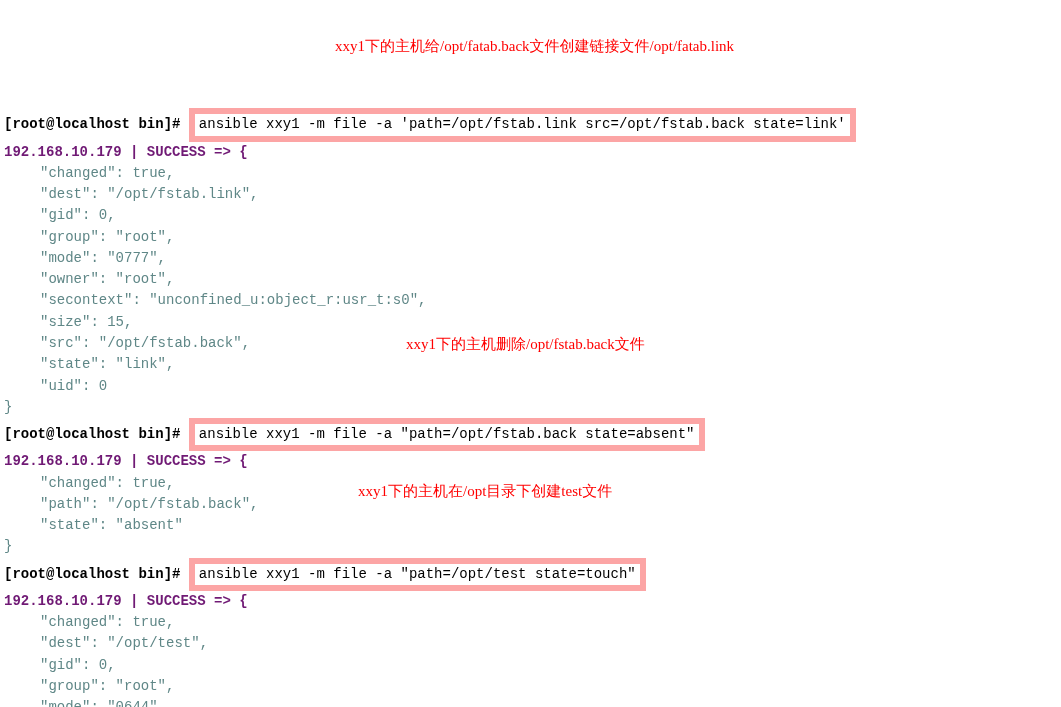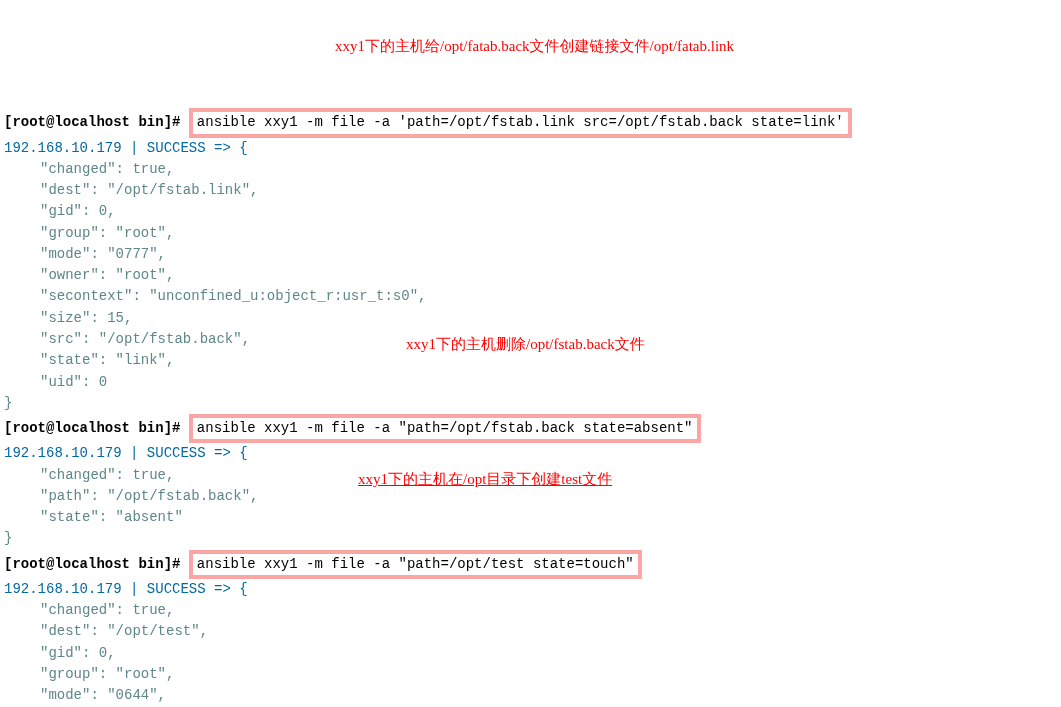--- a/index.html
+++ b/index.html
@@ -15,27 +15,28 @@
       padding: 2px 4px;
       line-height: 1.52;
       white-space: pre;
       position: relative;
     }
     .prompt-line {
       color: #000;
       font-weight: bold;
     }
     .cmd-box {
-      border: 4px solid #fca5a5;
+      border: 6px solid #fca5a5;
       padding: 0 4px;
       display: inline-block;
       font-weight: normal;
     }
     .success-line {
-      color: #0369a1;
+      color: #701a75;
+      font-weight: bold;
     }
     .out-line {
       color: #5f8787;
       margin-left: 36px;
     }
     .out-brace {
       color: #5f8787;
     }
     .annot {
       position: absolute;
@@ -82,16 +83,16 @@
 
 
 
 
 
 
 </div>
 
 <div class="annot" style="top:35px; left:335px;">xxy1下的主机给/opt/fatab.back文件创建链接文件/opt/fatab.link</div>
 <div class="annot" style="top:333px; left:398px;margin-left:8px;">xxy1下的主机删除/opt/fstab.back文件</div>
-<div class="annot" style="top:468px; left:358px;text-decoration:underline;">xxy1下的主机在/opt目录下创建test文件</div>
+<div class="annot" style="top:480px; left:358px;">xxy1下的主机在/opt目录下创建test文件</div>
 
 
 
 
 </body></html>

